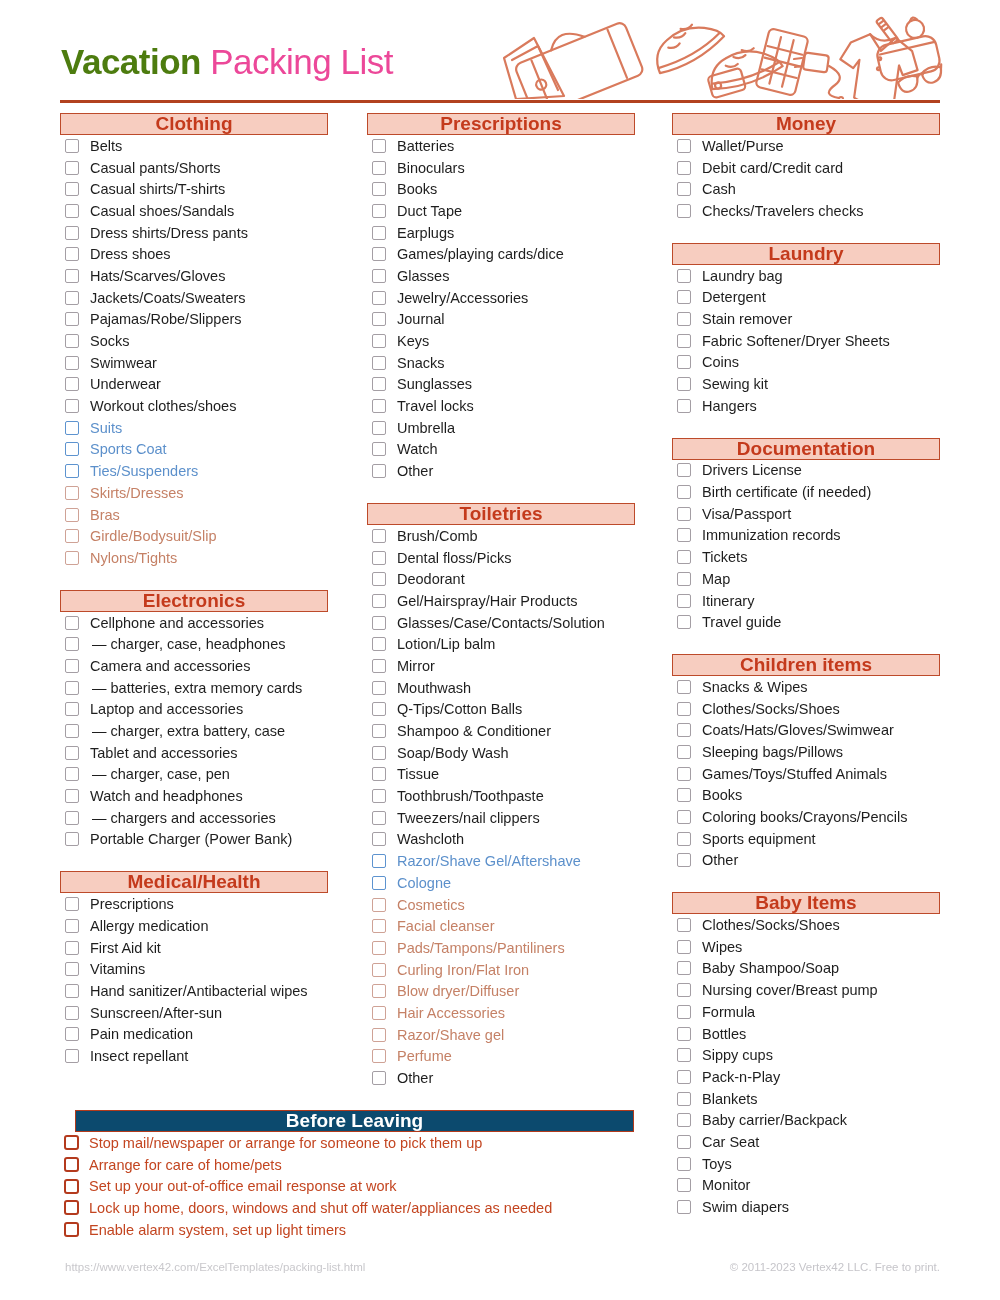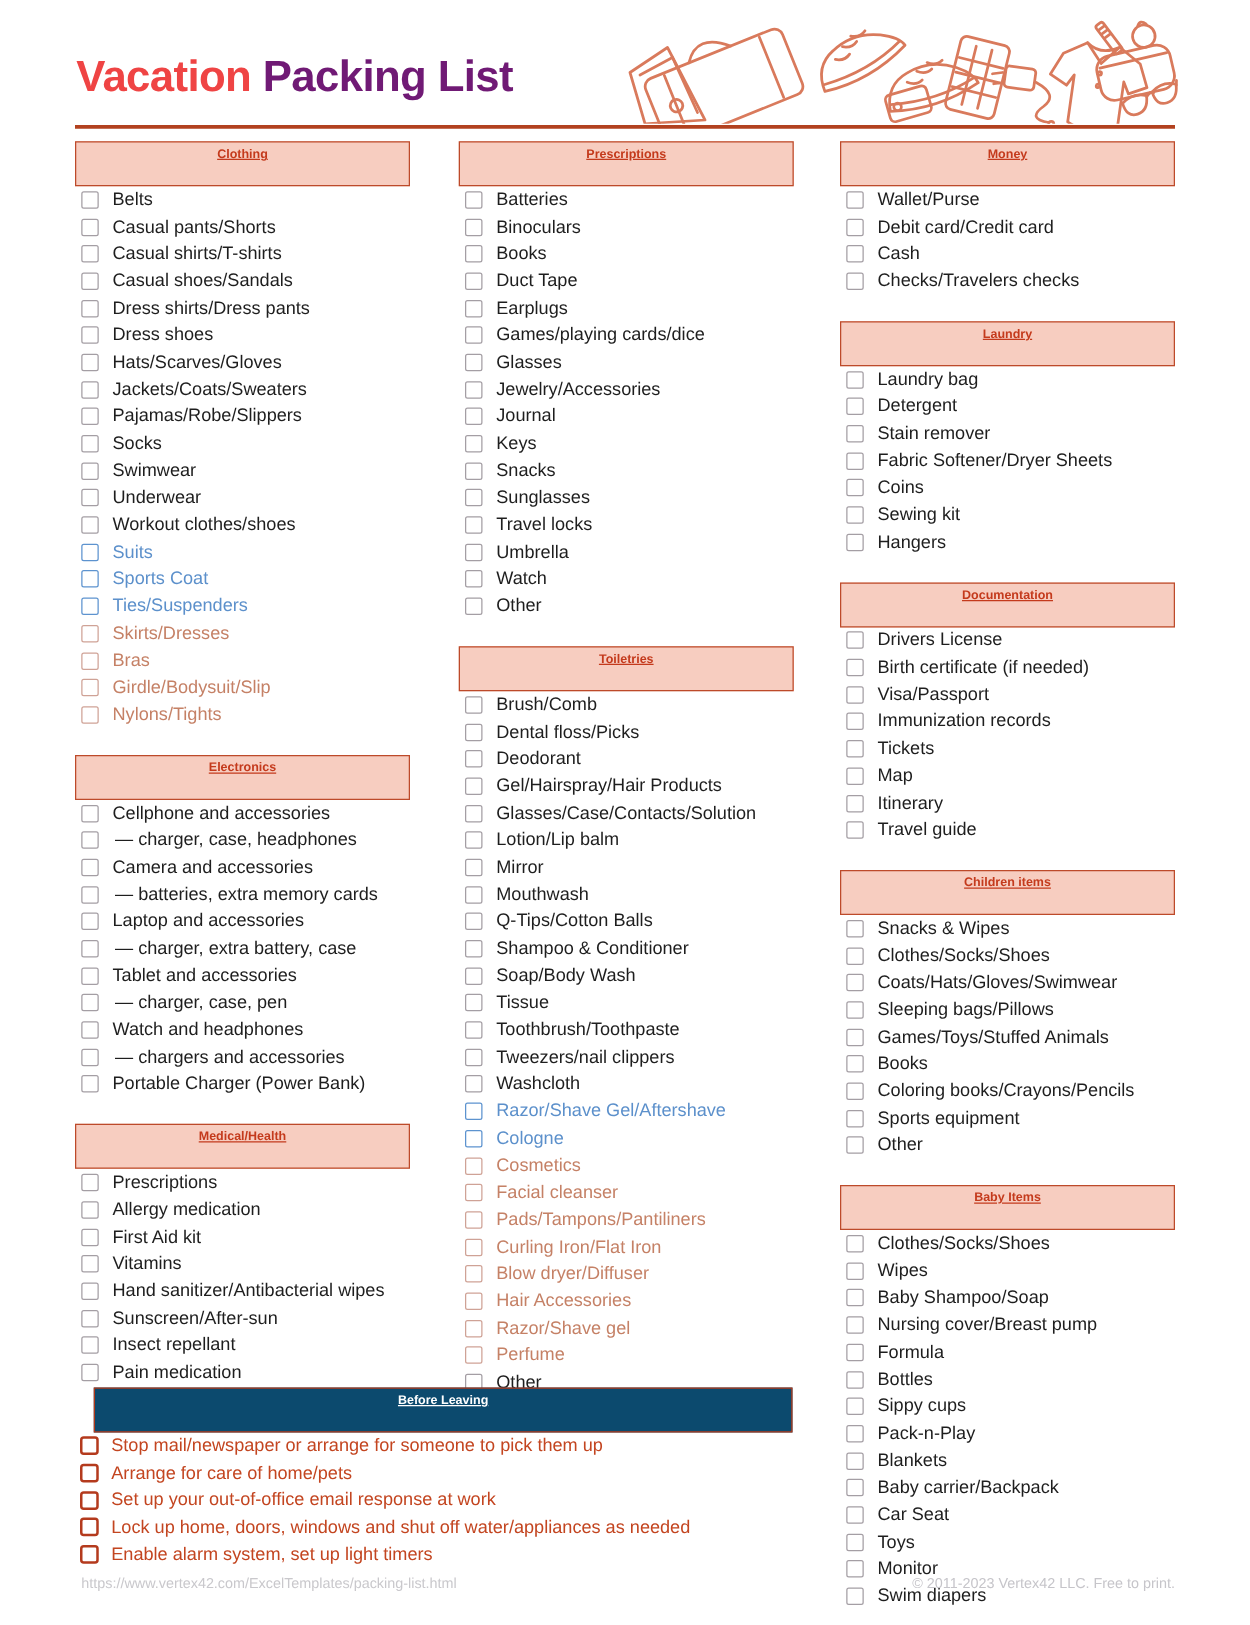--- a/index.html
+++ b/index.html
@@ -4,38 +4,38 @@
 <style>
   html,body { margin:0; padding:0; }
   body {
     width:1000px; height:1300px; background:#ffffff; position:relative;
     font-family:"Liberation Sans", sans-serif; overflow:hidden;
   }
   .title {
     position:absolute; left:61px; top:42px; font-size:35px; letter-spacing:-0.5px;
     white-space:nowrap;
   }
-  .title .t-bold { font-weight:bold; color:#ef4444; }
-  .title .t-reg  { font-weight:bold; color:#701a75;text-align:center; }
+  .title .t-bold { font-weight:bold; color:#4d7c0f; }
+  .title .t-reg  { font-weight:normal; color:#ec4899;text-align:center; }
   .title-rule {
     position:absolute; left:60px; top:100px; width:880px; height:3px; background:#b2411f;
   }
   .doodles { position:absolute; left:502px; top:4px; width:442px; height:95px; }
 
   .col { position:absolute; top:113px; width:268px; }
   #col1 { left:60px; }
   #col2 { left:367px; }
   #col3 { left:672px; }
   .wide-host { position:absolute; left:60px; top:1110px; width:574px; }
 
   .section + .section { margin-top:21px; }
   .sec-header {
-    box-sizing:border-box; height:36px; line-height:19px;
+    box-sizing:border-box; height:22px; line-height:19px;
     border:1.5px solid #bd4a2a; background:#f7cdc0;
-    color:#c43a1c; font-weight:bold; font-size:10px; text-align:center;text-decoration:underline;
+    color:#c43a1c; font-weight:bold; font-size:19px; text-align:center;
   }
   .sec-header.solid { background:#0c4a6e; border-color:#b23a1b; color:#ffffff;margin-left:15px; }
 
   .row { height:21.7px; display:flex; align-items:center; }
   .cb {
     box-sizing:border-box; flex:none; width:14px; height:14px;
     border:1.7px solid #a49ea4; border-radius:2px; background:#fff; margin-left:5px;
   }
   .lbl {
     margin-left:11px; font-size:14.5px; color:#1e1e1e; white-space:nowrap;
@@ -285,25 +285,25 @@
       <div class="row">
         <span class="cb"></span>
         <span class="lbl">Hand sanitizer/Antibacterial wipes</span>
       </div>
       <div class="row">
         <span class="cb"></span>
         <span class="lbl">Sunscreen/After-sun</span>
       </div>
       <div class="row">
         <span class="cb"></span>
+        <span class="lbl">Pain medication</span>
+      </div>
+      <div class="row">
+        <span class="cb"></span>
         <span class="lbl">Insect repellant</span>
-      </div>
-      <div class="row">
-        <span class="cb"></span>
-        <span class="lbl">Pain medication</span>
       </div>
     </div>
   </div>
 <div class="col" id="col2">
     <div class="section">
       <div class="sec-header">Prescriptions</div>
       <div class="row">
         <span class="cb"></span>
         <span class="lbl">Batteries</span>
       </div>

